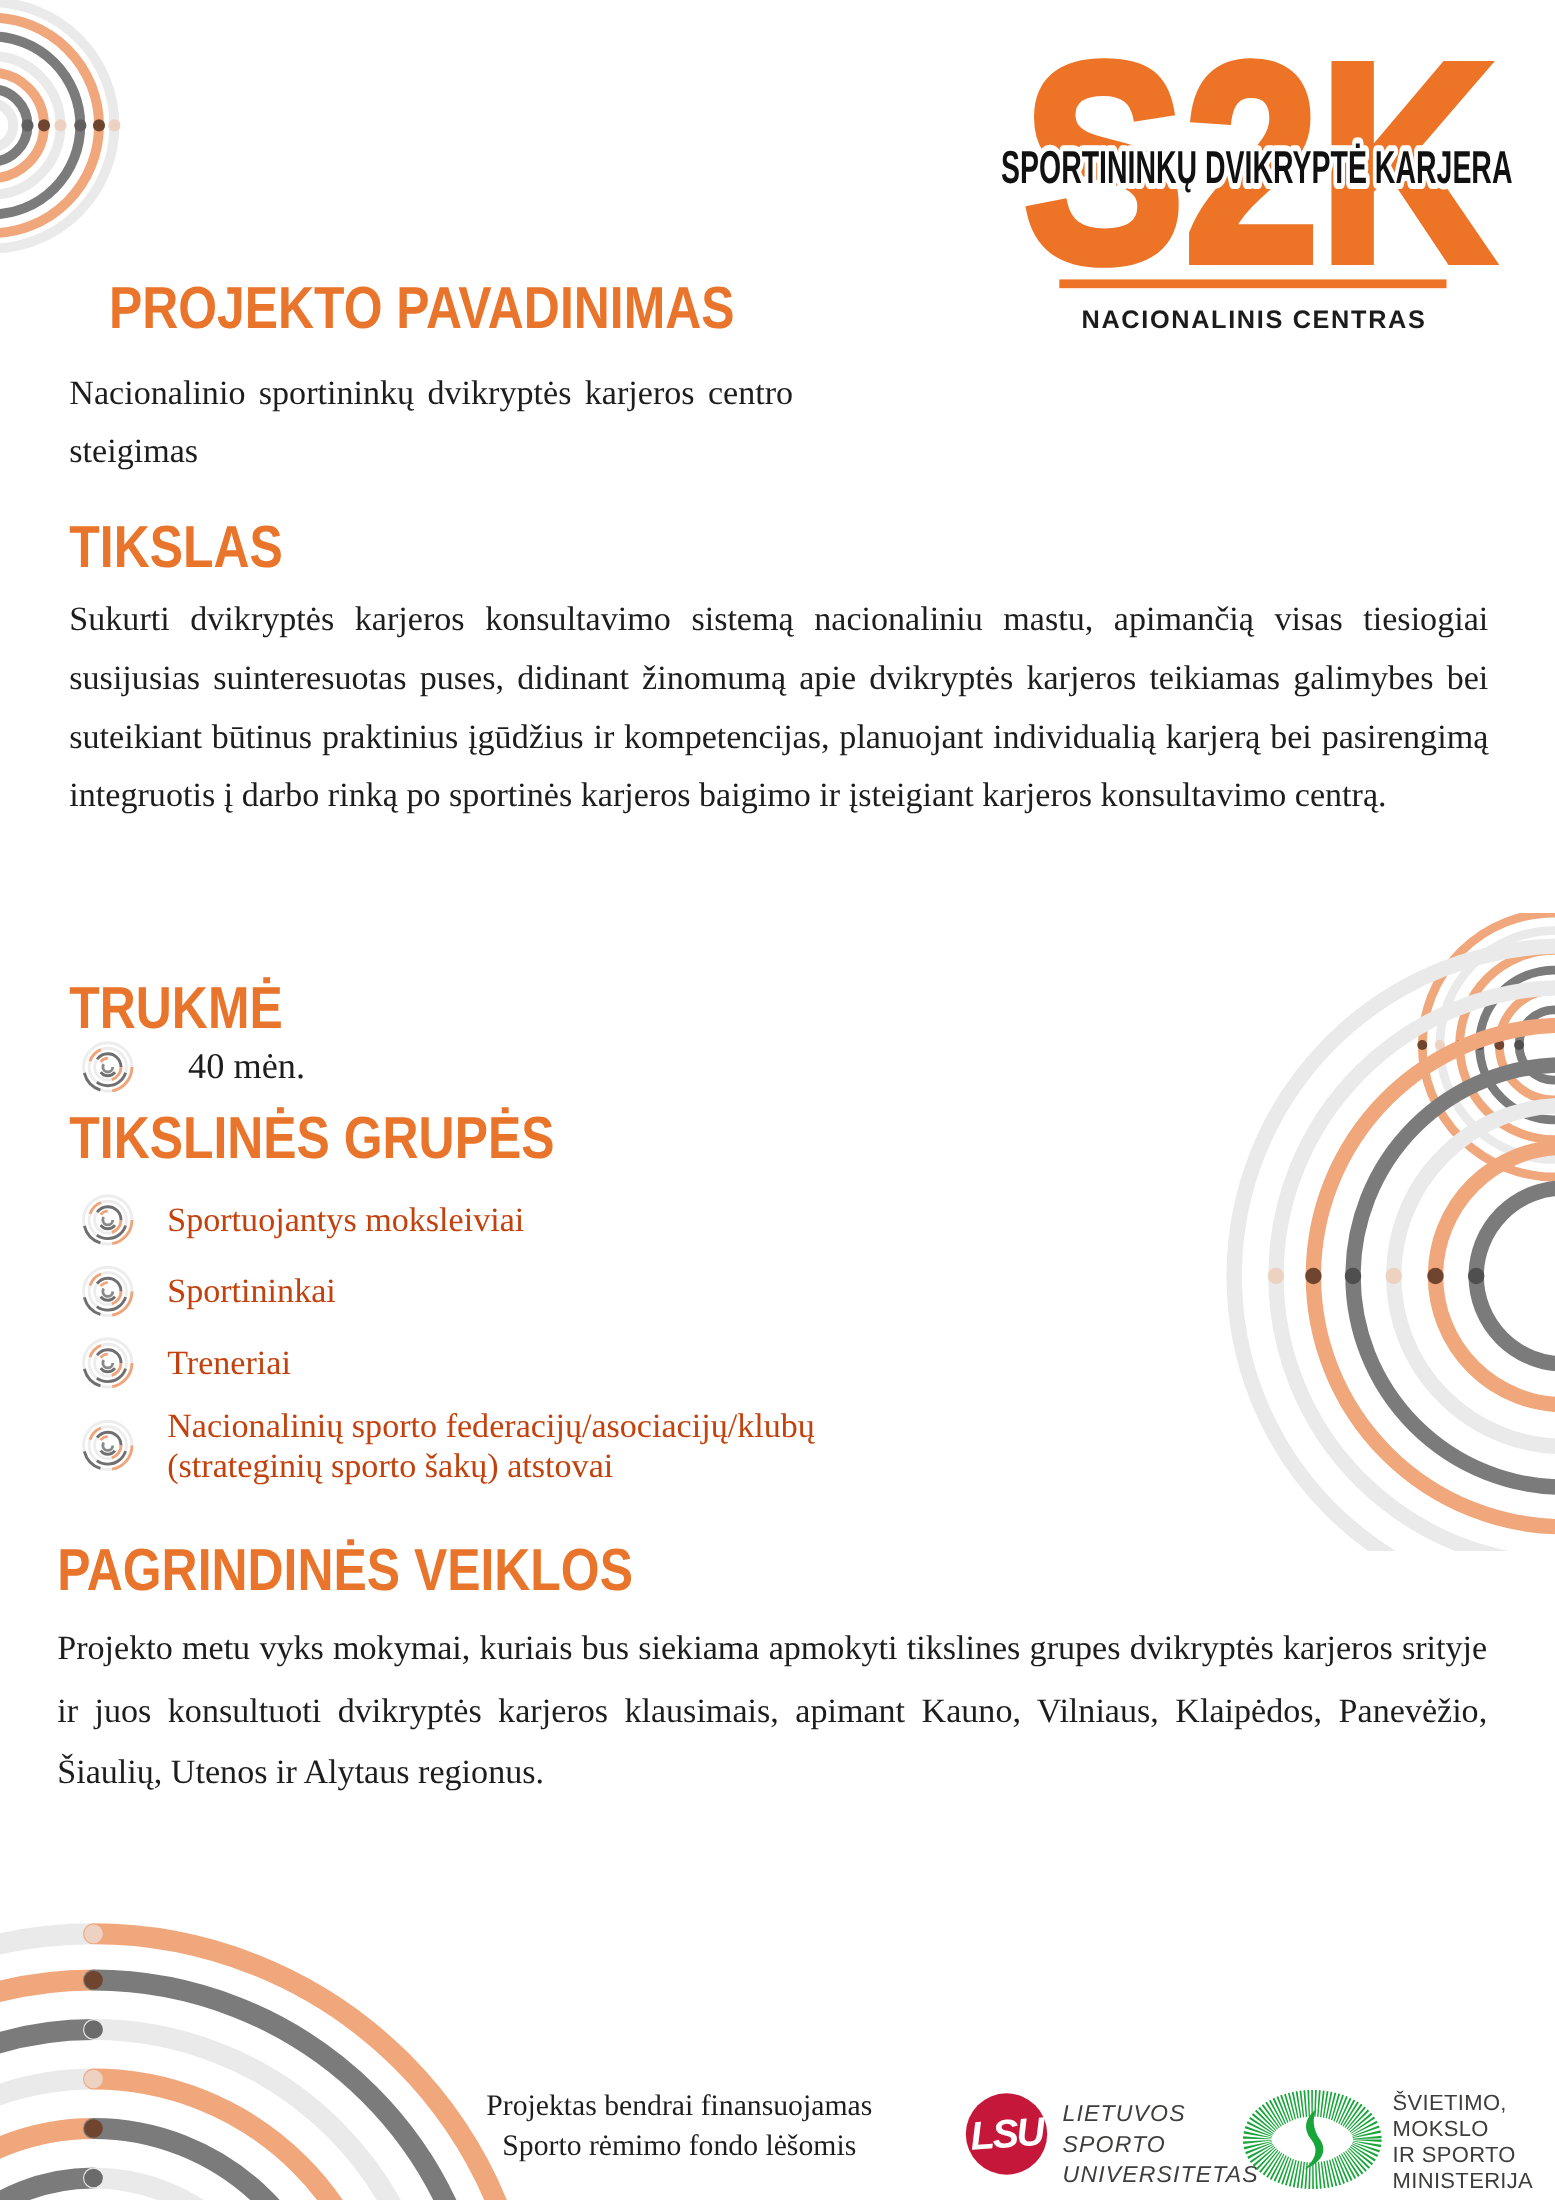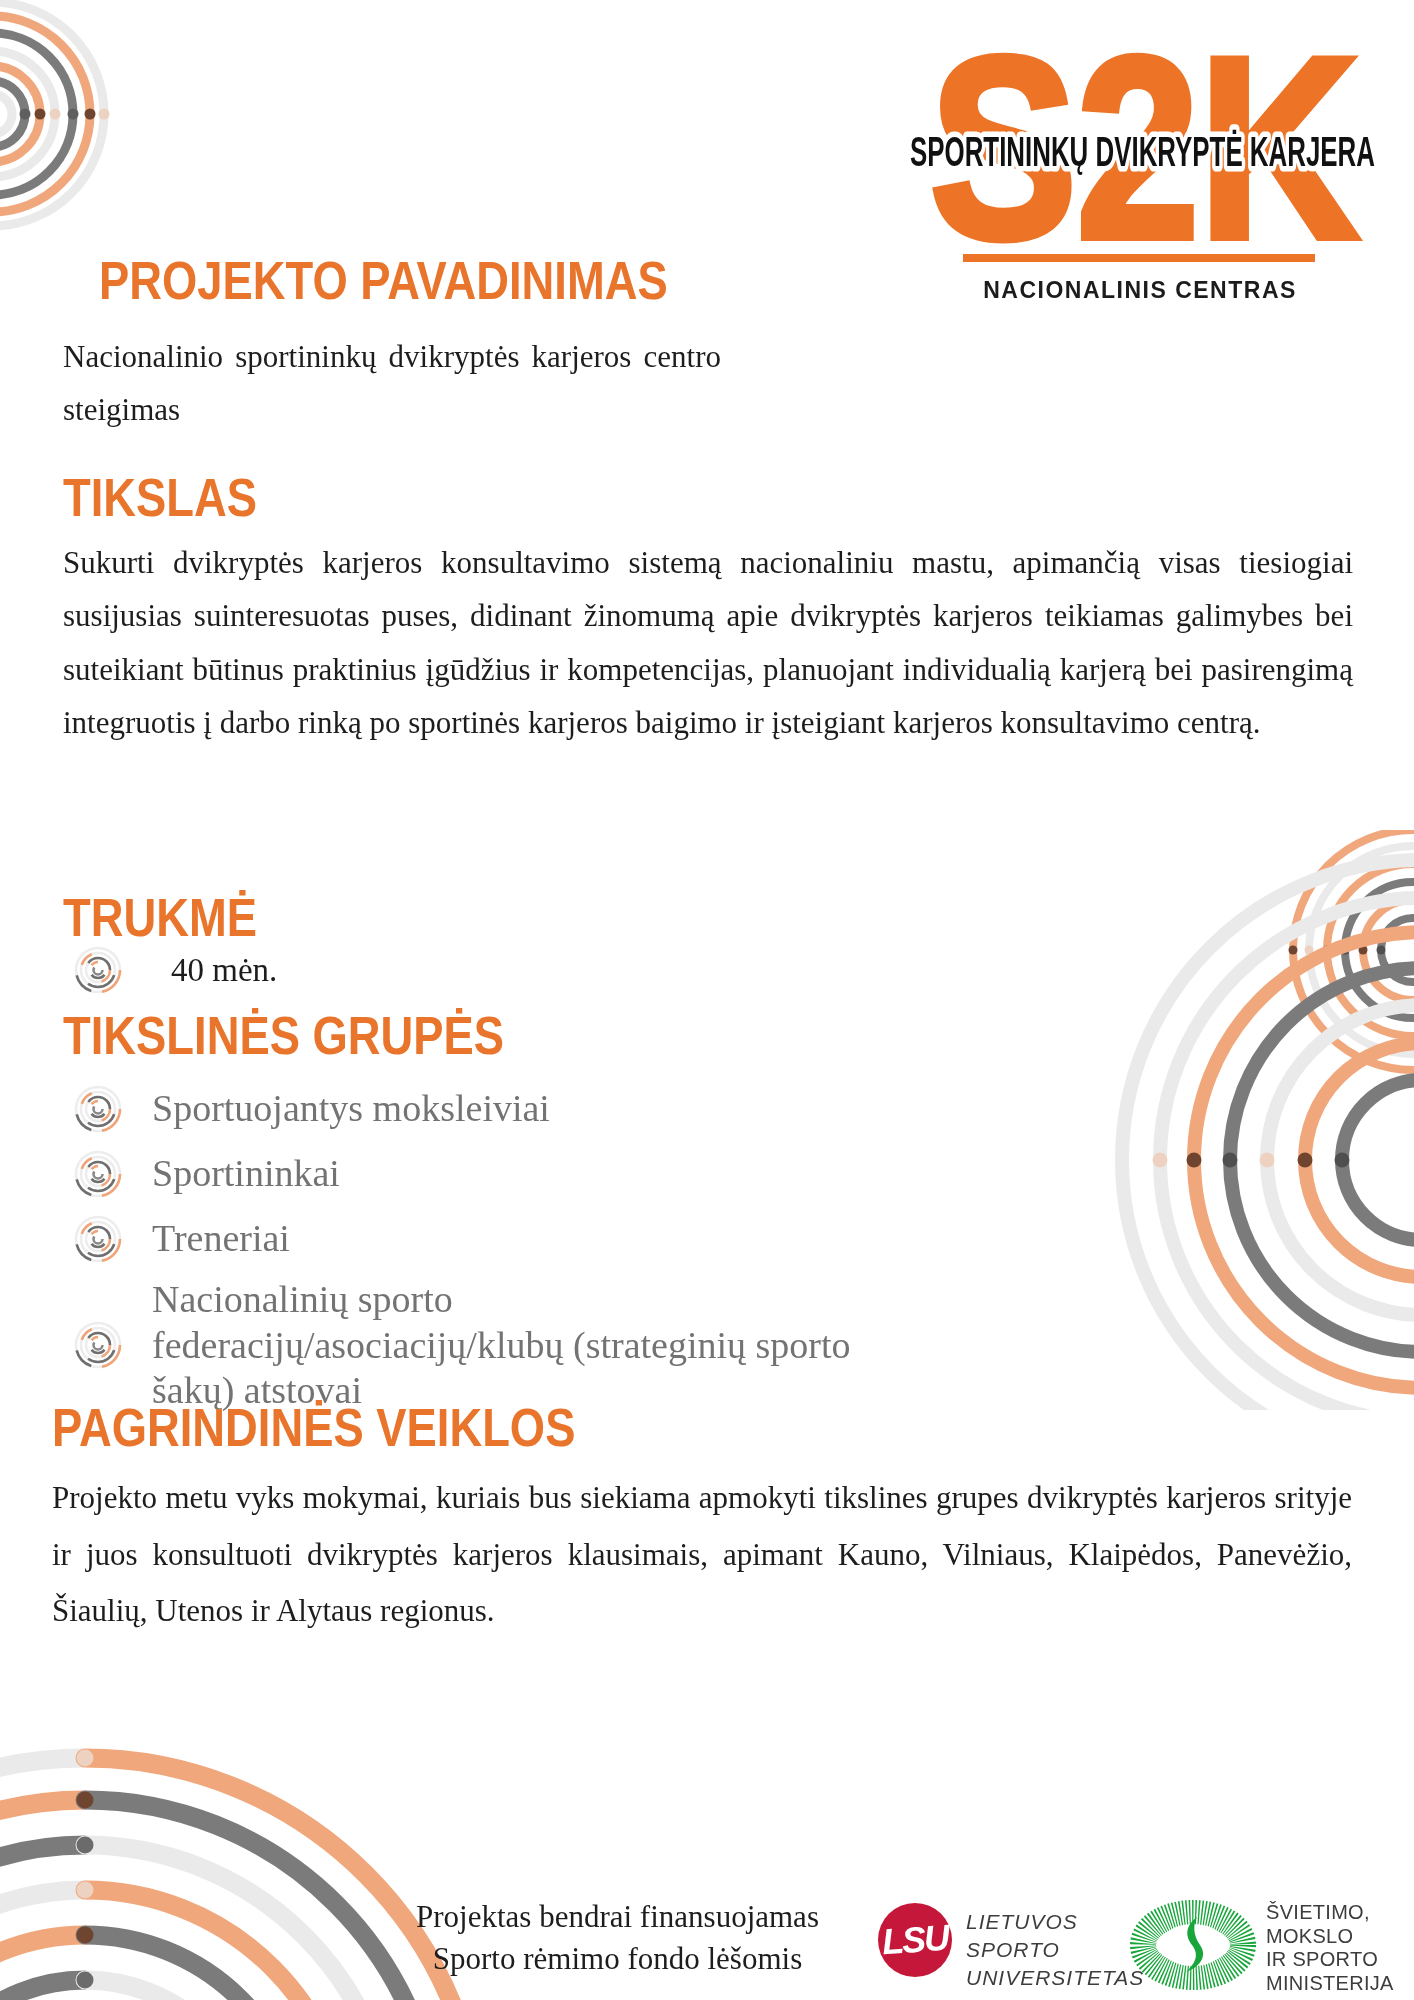--- a/index.html
+++ b/index.html
@@ -8,22 +8,22 @@
   .abs{position:absolute;}
   .h-orange{font-family:"Liberation Sans",sans-serif;font-weight:bold;color:#E8752B;
             font-size:54px;line-height:1;white-space:nowrap;}
   .h-orange>span{display:inline-block;transform:scaleX(.84);transform-origin:left center;letter-spacing:0px;}
   .body-text{font-size:31px;line-height:1.72;text-align:justify;color:#1d1d1d;}
   .duration-row{display:flex;align-items:center;gap:47px;}
   .duration-text{font-size:33px;color:#1d1d1d;}
   .tg-list{list-style:none;margin:0;padding:0;}
   .tg-item{display:flex;align-items:center;gap:28px;margin-bottom:12px;min-height:53px;}
   .tg-item .bullet{flex:0 0 52px;}
-  .tg-label{font-size:38px;line-height:1.2;color:#737373;}
-  .funding{text-align:center;font-size:31px;line-height:1.34;color:#1d1d1d;}
+  .tg-label{font-size:31px;line-height:1.2;color:#c2410c;}
+  .funding{text-align:center;font-size:27px;line-height:1.34;color:#1d1d1d;}
   .lsu-badge{width:74px;height:74px;border-radius:50%;background:#C5173A;display:flex;
              align-items:center;justify-content:center;}
   .lsu-abbr{font-family:"Liberation Sans",sans-serif;font-style:italic;font-weight:bold;
             color:#ffffff;font-size:36px;letter-spacing:-2px;transform:rotate(-4deg);}
   .lsu-name{font-family:"Liberation Sans",sans-serif;font-style:italic;color:#3d3d3c;
             font-size:21px;line-height:1.34;letter-spacing:1px;white-space:nowrap;}
   .ministry-name{font-family:"Liberation Sans",sans-serif;color:#3d3d3c;font-size:20px;
                  line-height:1.18;letter-spacing:.3px;white-space:nowrap;}
 </style>
 </head>

